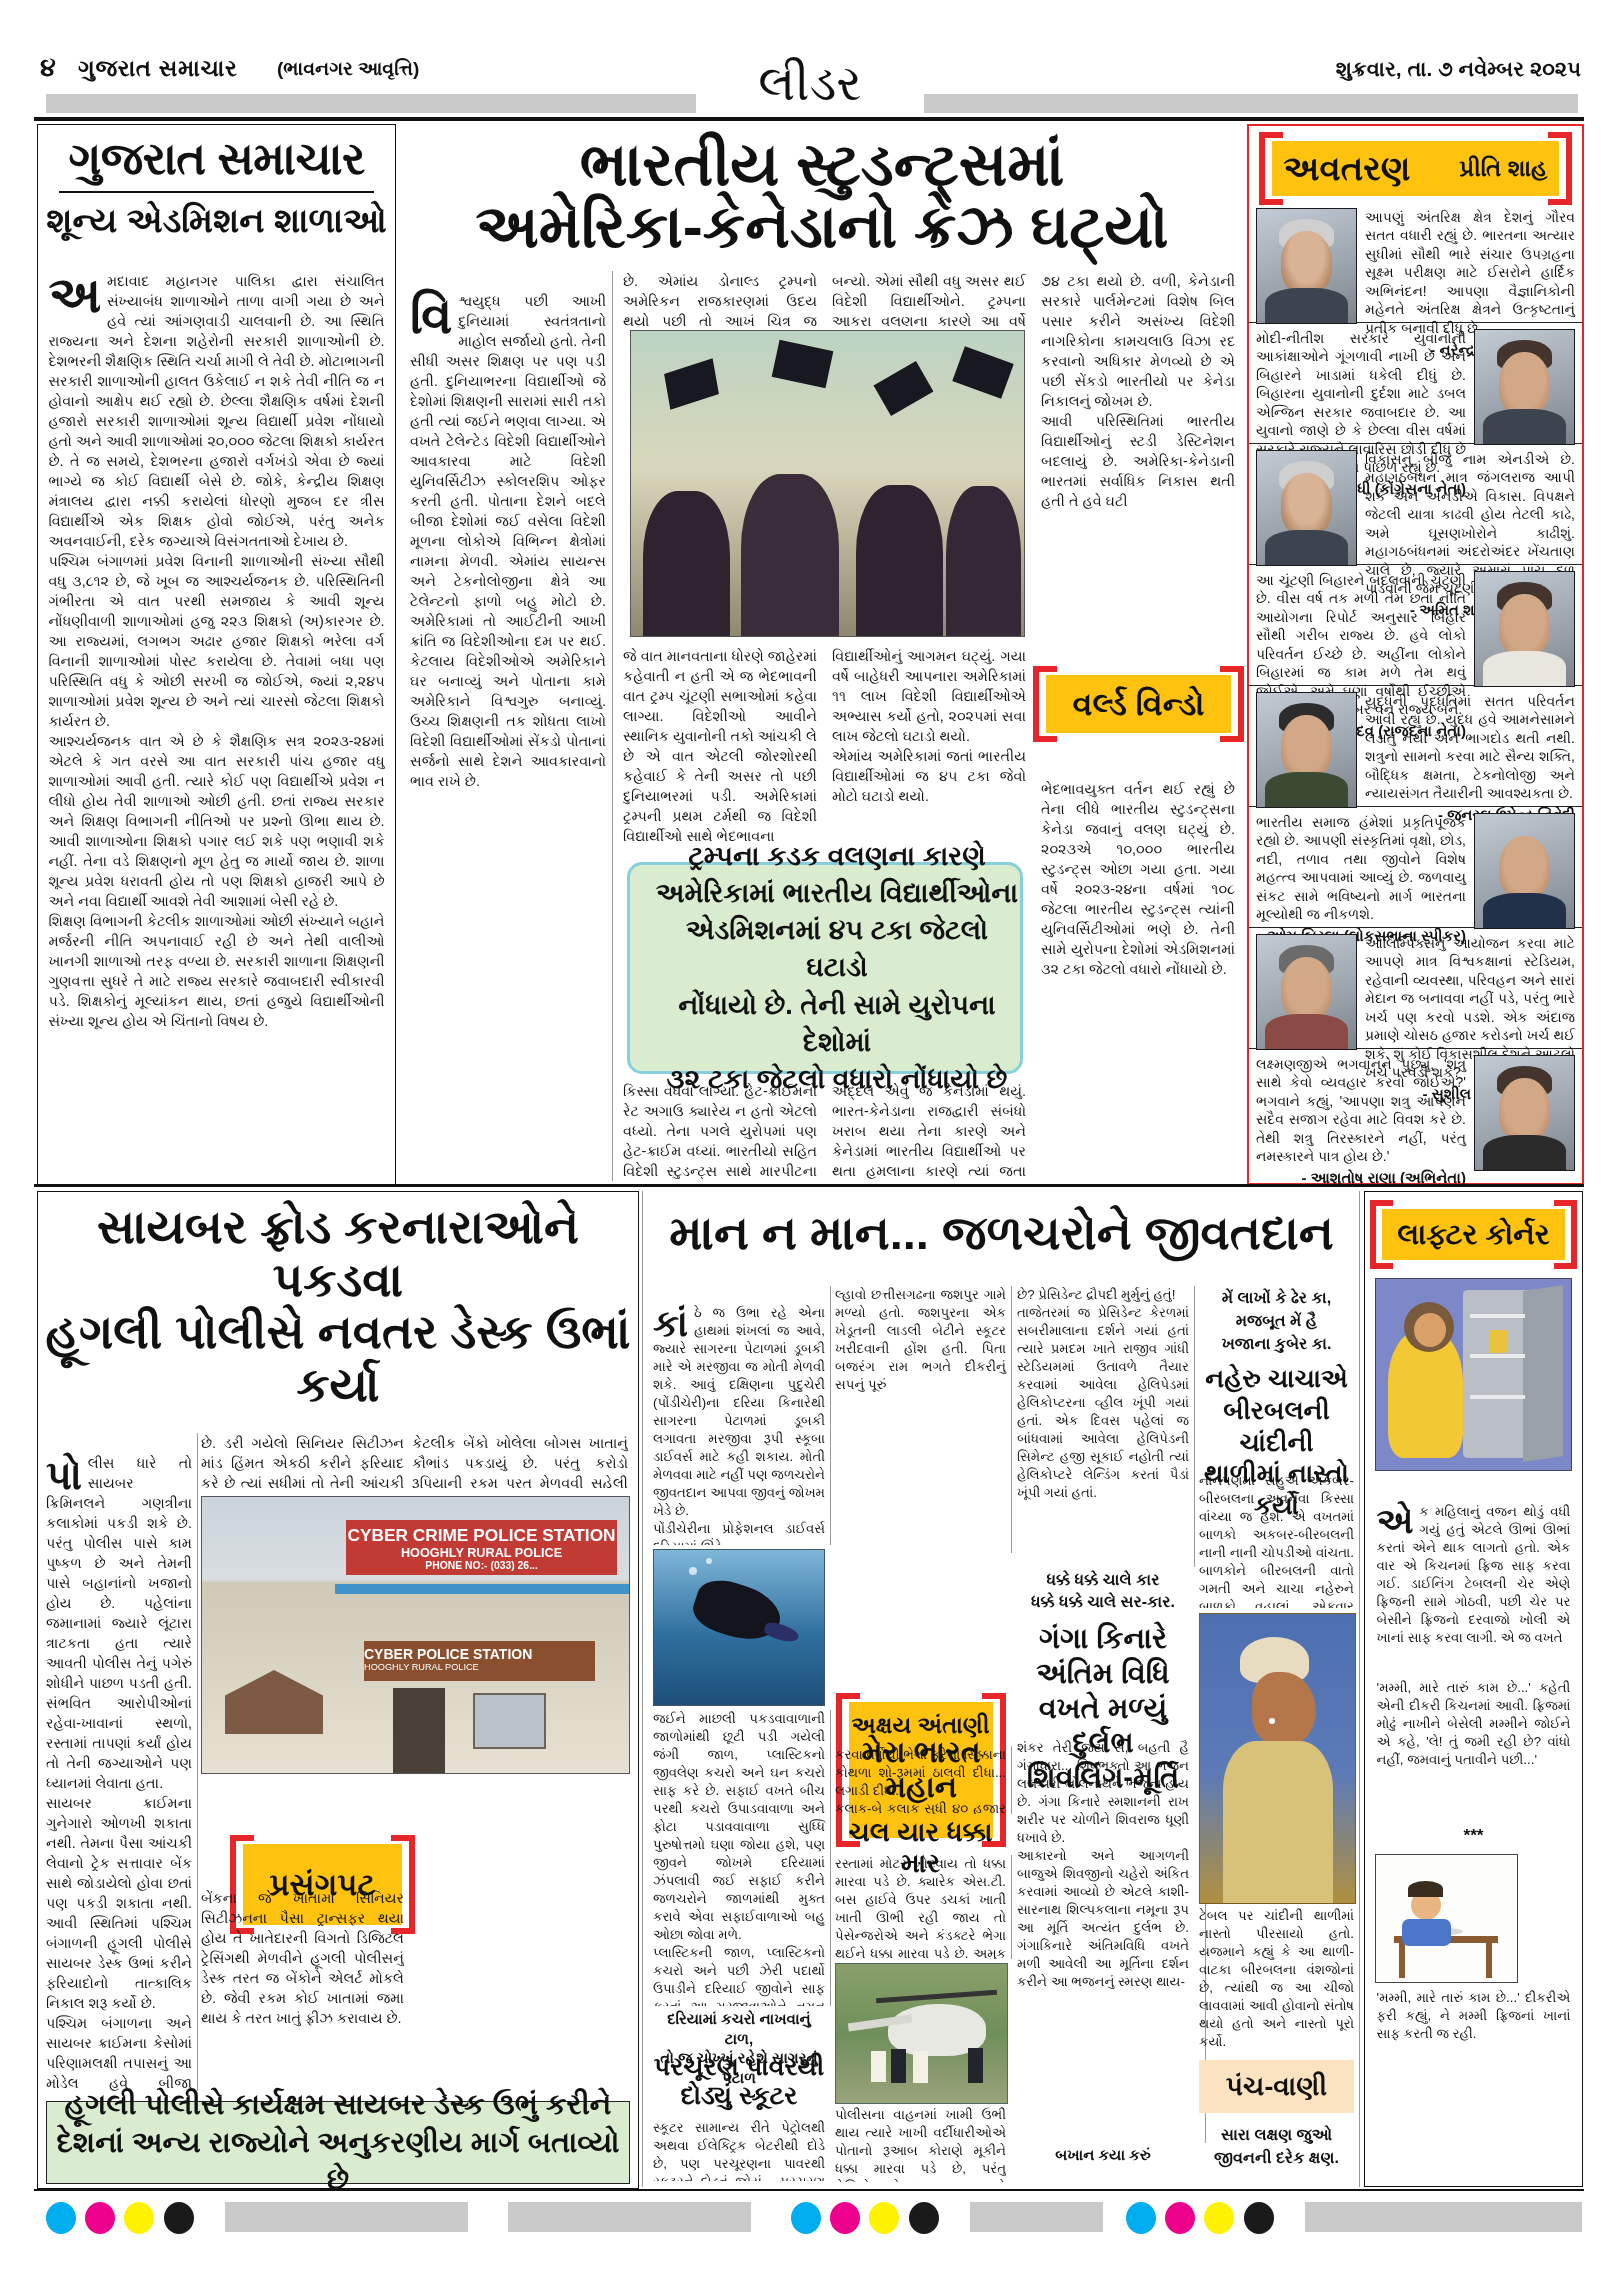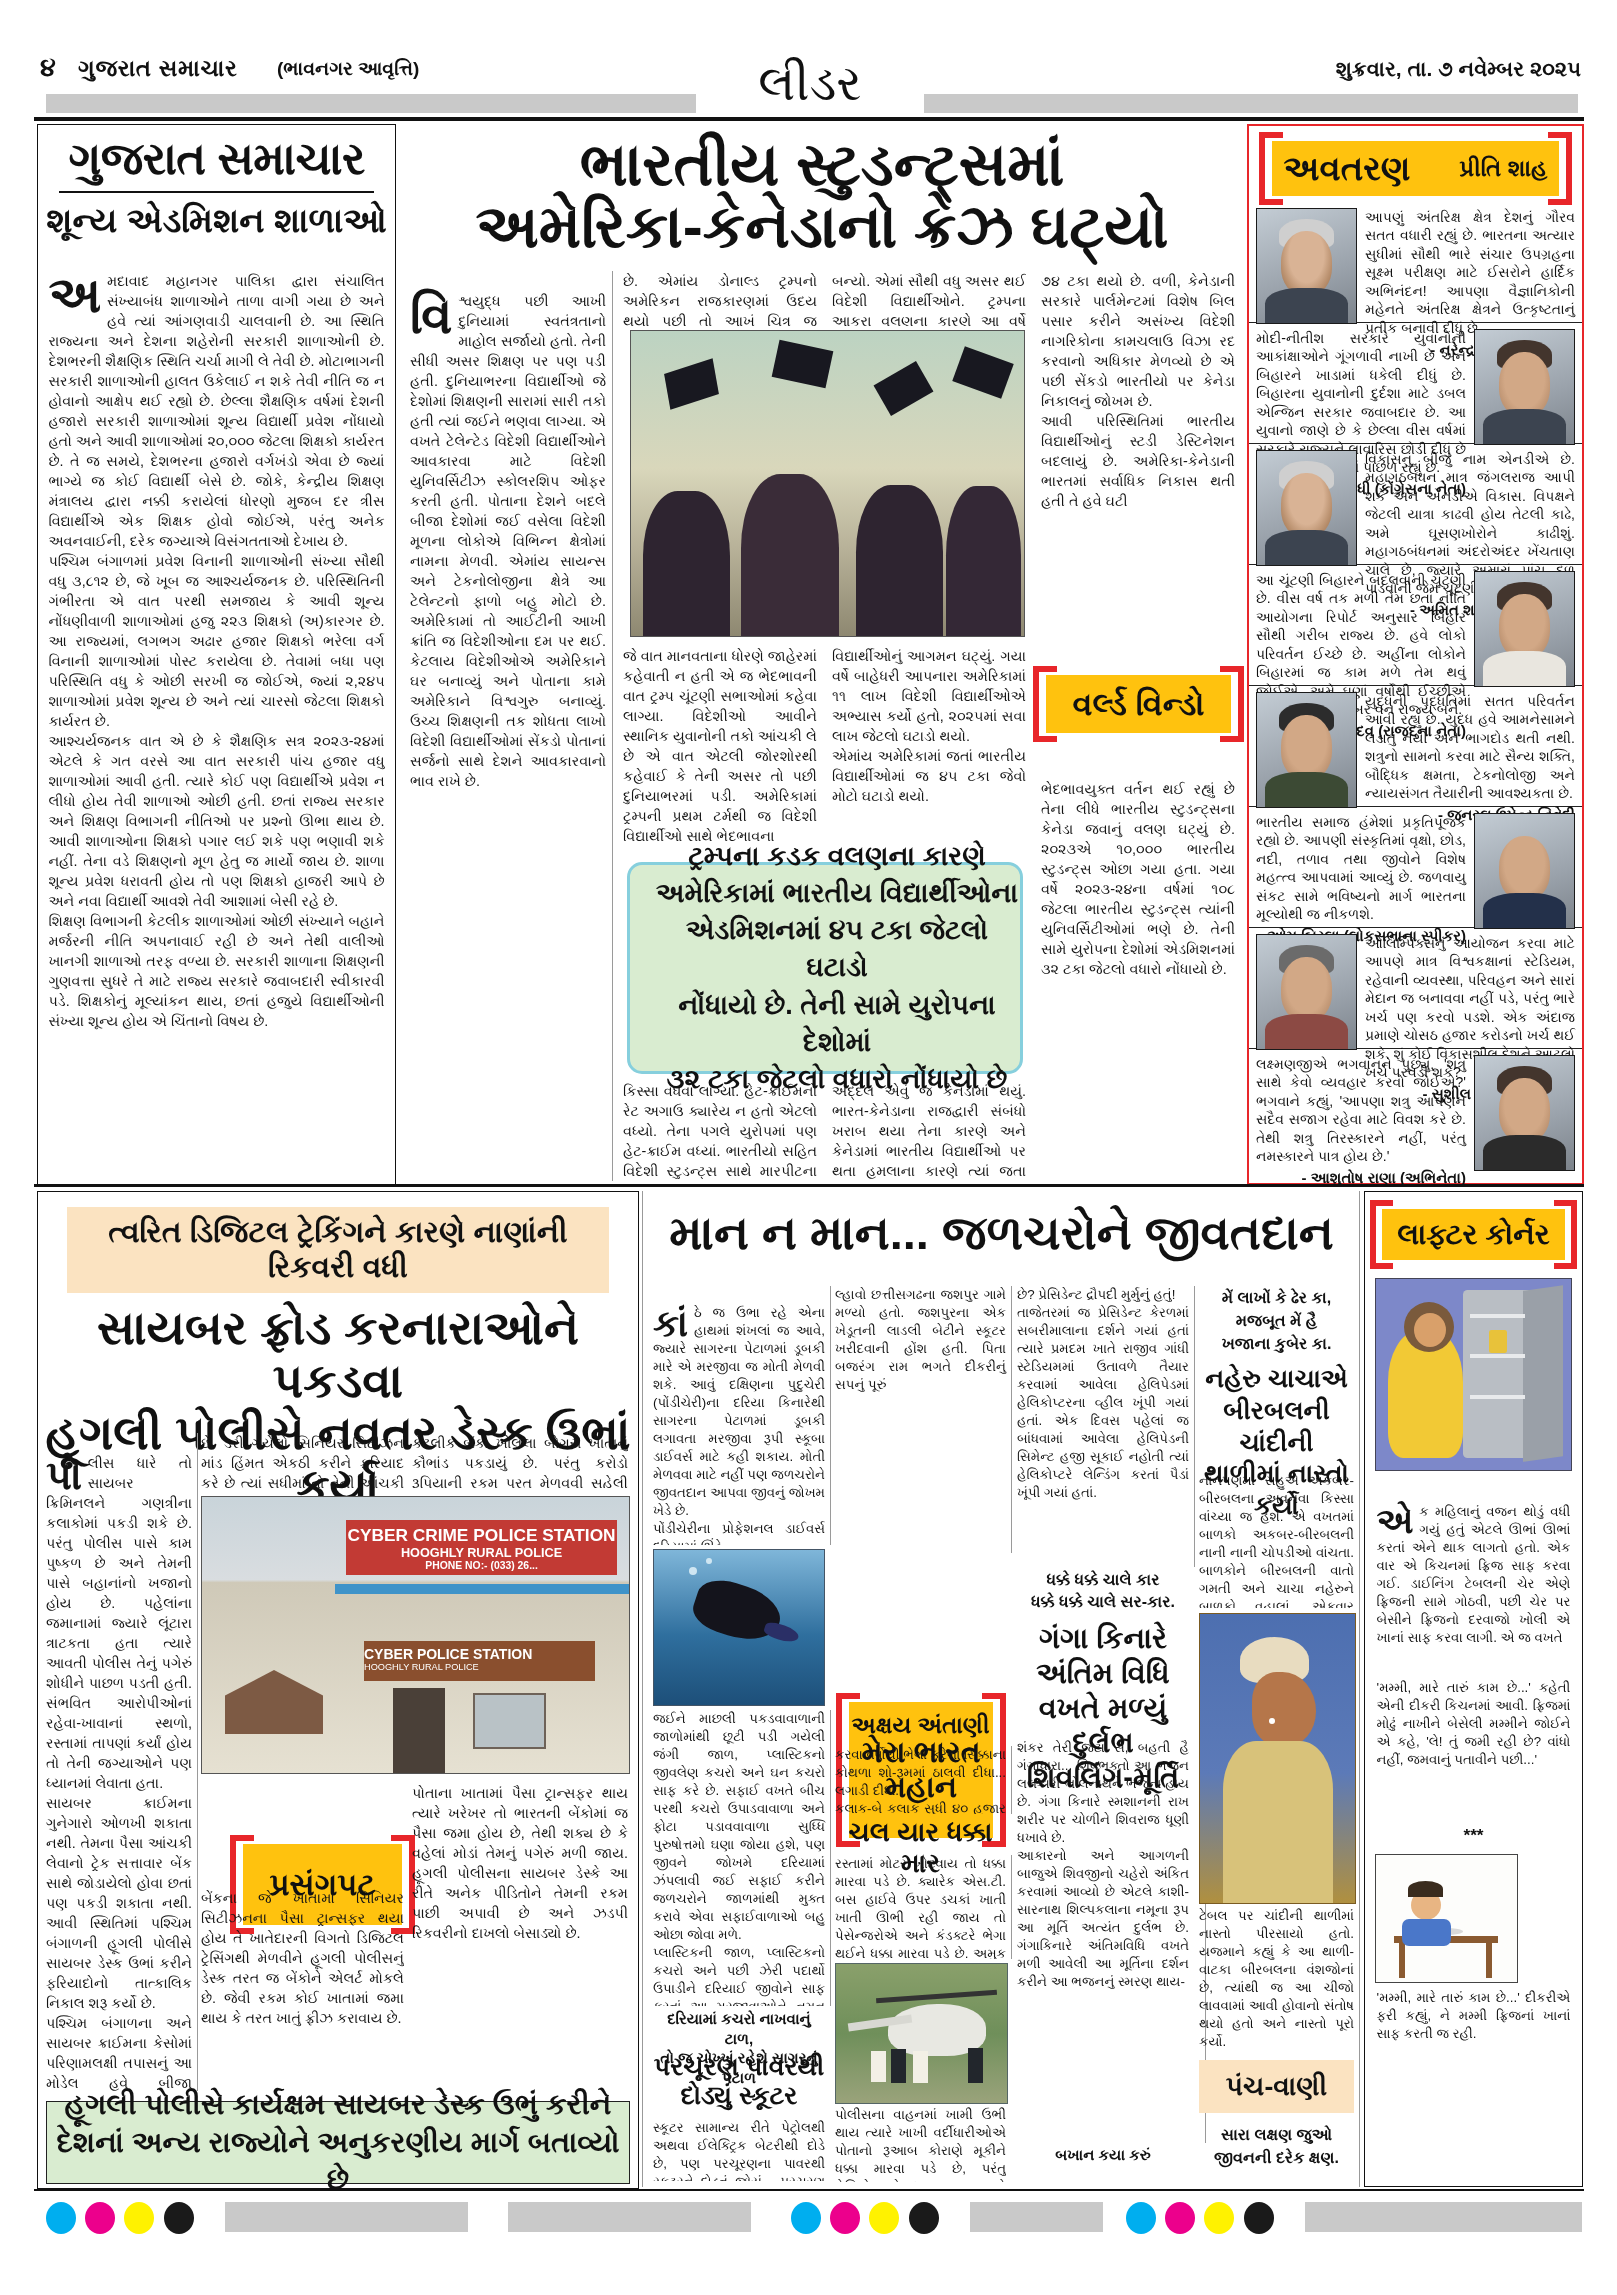--- a/index.html
+++ b/index.html
@@ -192,21 +192,20 @@
           <div class="hair"></div>
           <div class="face"></div>
           <div class="torso" style="background:#2b2b2b;"></div>
         </div>
     </div>
   </div>
 
   <div class="abs rule" style="left:34px;top:1184px;width:1550px;height:2.9px;"></div>
 
   <div class="abs" style="left:37px;top:1191px;width:602px;height:998px;border:1.7px solid #111;box-sizing:border-box;">
-    <div class="kicker center" style="margin:15px 29px 0 29px;padding:8px 3.5px;font-size:30px;font-weight:bold;">ત્વરિત ડિજિટલ ટ્રેકિંગને કારણે નાણાંની રિકવરી વધી</div>
     <div class="center" style="margin-top:9.2px;font-size:47px;font-weight:900;line-height:1.12;">
       <div>સાયબર ફ્રોડ કરનારાઓને પકડવા</div>
       <div>હૂગલી પોલીસે નવતર ડેસ્ક ઉભાં કર્યા</div>
     </div>
   </div>
   <div class="abs bodytxt hairline" style="left:46px;top:1433px;width:146px;height:658px;padding-right:4.6px;">
     <span class="dcap" style="font-size:40px;line-height:36px;">પો</span><span>લીસ ધારે તો સાયબર ક્રિમિનલને ગણત્રીના કલાકોમાં પકડી શકે છે. પરંતુ પોલીસ પાસે કામ પુષ્કળ છે અને તેમની પાસે બહાનાંનો ખજાનો હોય છે. પહેલાંના જમાનામાં જ્યારે લૂંટારા ત્રાટકતા હતા ત્યારે આવતી પોલીસ તેનું પગેરું શોધીને પાછળ પડતી હતી. સંભવિત આરોપીઓનાં રહેવા-ખાવાનાં સ્થળો, રસ્તામાં તાપણાં કર્યાં હોય તો તેની જગ્યાઓને પણ ધ્યાનમાં લેવાતા હતા.
 સાયબર ક્રાઈમના ગુનેગારો ઓળખી શકાતા નથી. તેમના પૈસા આંચકી લેવાનો ટ્રેક સત્તાવાર બેંક સાથે જોડાયેલો હોવા છતાં પણ પકડી શકાતા નથી. આવી સ્થિતિમાં પશ્ચિમ બંગાળની હૂગલી પોલીસે સાયબર ડેસ્ક ઉભાં કરીને ફરિયાદોનો તાત્કાલિક નિકાલ શરૂ કર્યો છે.
 પશ્ચિમ બંગાળના અને સાયબર ક્રાઈમના કેસોમાં પરિણામલક્ષી તપાસનું આ મોડેલ હવે બીજા જિલ્લાઓમાં પણ અપનાવાઈ રહ્યું છે. ડિજિટલ ટ્રેકિંગના આધારે ગુનેગારના ખાતાં તરત ફ્રીઝ કરવામાં આવે છે.</span>
   </div>
@@ -226,21 +225,20 @@
     </div>
     <div class="abs" style="left:191px;top:191px;width:52px;height:85px;background:#4a4038;"></div>
     <div class="abs" style="left:271px;top:196px;width:69px;height:52px;background:#b9c2c6;border:2.3px solid #6e6258;"></div>
     <div class="abs" style="left:23px;top:173px;width:98px;height:64px;background:#7d5a44;clip-path:polygon(0 40%,50% 0,100% 40%,100% 100%,0 100%);"></div>
   </div>
 
   <div class="abs ybox" style="left:243px;top:1786px;width:159px;height:81px;">
     <span class="yb-t" style="font-size:31px;">પ્રસંગપટ</span>
   </div>
   <div class="abs bodytxt" style="left:201px;top:1888px;width:203px;height:203px;">બેંકના જે ખાતામાં સિનિયર સિટીઝનના પૈસા ટ્રાન્સફર થયા હોય તે ખાતેદારની વિગતો ડિજિટલ ટ્રેસિંગથી મેળવીને હૂગલી પોલીસનું ડેસ્ક તરત જ બેંકોને એલર્ટ મોકલે છે. જેવી રકમ કોઈ ખાતામાં જમા થાય કે તરત ખાતું ફ્રીઝ કરાવાય છે.</div>
-  <div class="abs bodytxt" style="left:412px;top:1783px;width:216px;height:308px;">પોતાના ખાતામાં પૈસા ટ્રાન્સફર થાય ત્યારે ખરેખર તો ભારતની બેંકોમાં જ પૈસા જમા હોય છે, તેથી શક્ય છે કે વહેલાં મોડાં તેમનું પગેરું મળી જાય. હૂગલી પોલીસના સાયબર ડેસ્કે આ રીતે અનેક પીડિતોને તેમની રકમ પાછી અપાવી છે અને ઝડપી રિકવરીનો દાખલો બેસાડ્યો છે.</div>
 
   <div class="abs greenband center" style="left:46px;top:2101px;width:582px;height:81px;display:flex;align-items:center;justify-content:center;">
     <div style="font-size:29px;font-weight:bold;line-height:1.3;white-space:pre-line;">હૂગલી પોલીસે કાર્યક્ષમ સાયબર ડેસ્ક ઉભું કરીને
 દેશનાં અન્ય રાજ્યોને અનુકરણીય માર્ગ બતાવ્યો છે</div>
   </div>
 
   <div class="abs center" style="left:647px;top:1205px;width:709px;font-size:47px;font-weight:900;">માન ન માન... જળચરોને જીવતદાન</div>
 
   <div class="abs bodytxt small hairline" style="left:653px;top:1286px;width:172px;height:259px;padding-right:4.6px;">
     <span class="dcap" style="font-size:37px;line-height:32px;">કાં</span><span>ઠે જ ઉભા રહે એના હાથમાં શંખલાં જ આવે, જ્યારે સાગરના પેટાળમાં ડૂબકી મારે એ મરજીવા જ મોતી મેળવી શકે. આવું દક્ષિણના પુદુચેરી (પોંડીચેરી)ના દરિયા કિનારેથી સાગરના પેટાળમાં ડૂબકી લગાવતા મરજીવા રૂપી સ્કૂબા ડાઈવર્સ માટે કહી શકાય. મોતી મેળવવા માટે નહીં પણ જળચરોને જીવતદાન આપવા જીવનું જોખમ ખેડે છે.

